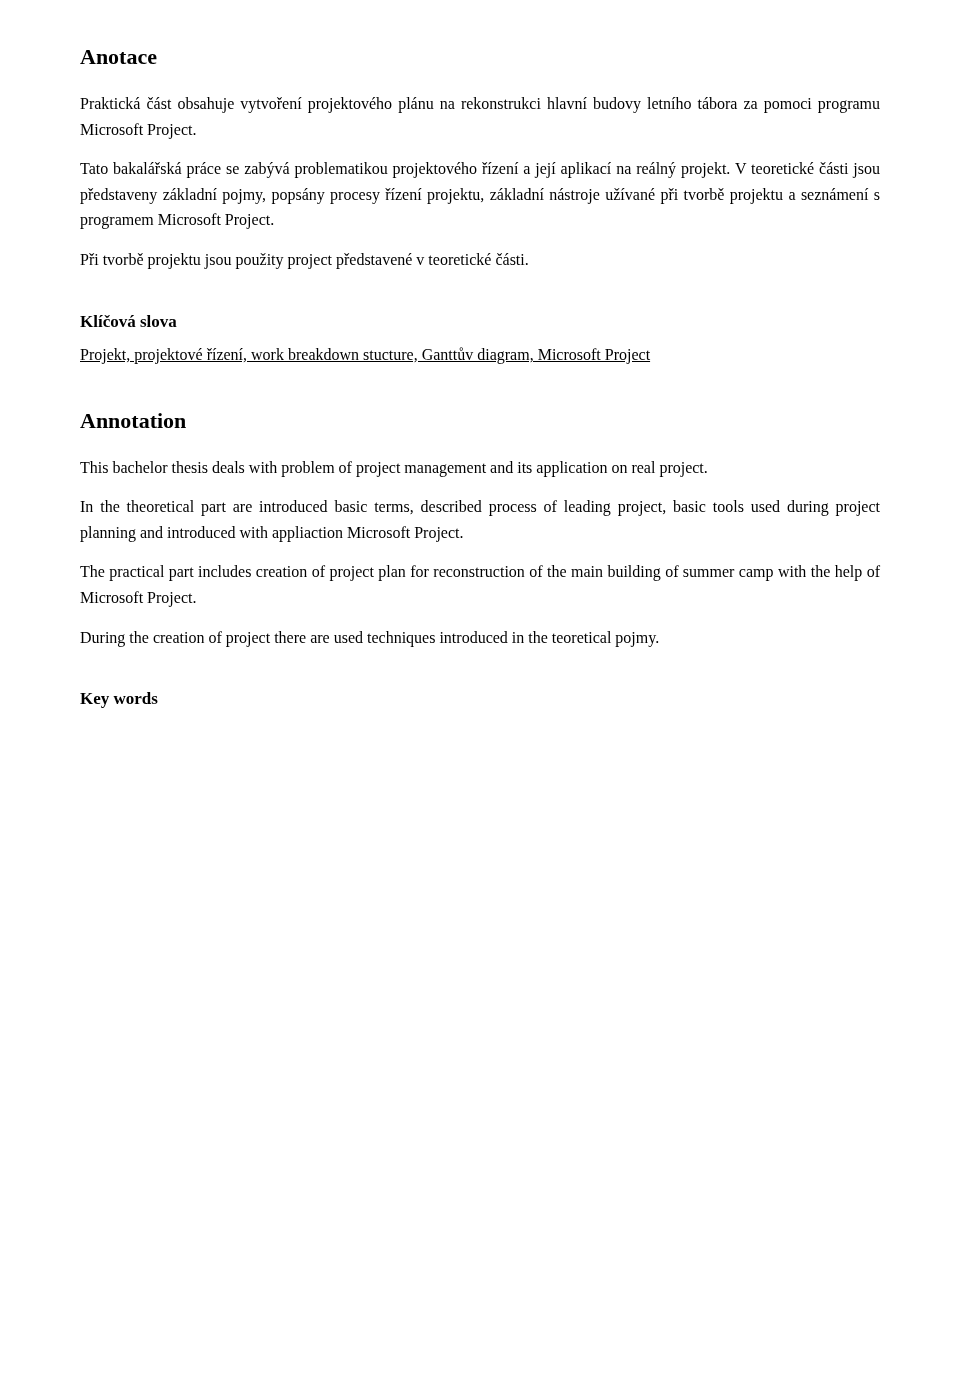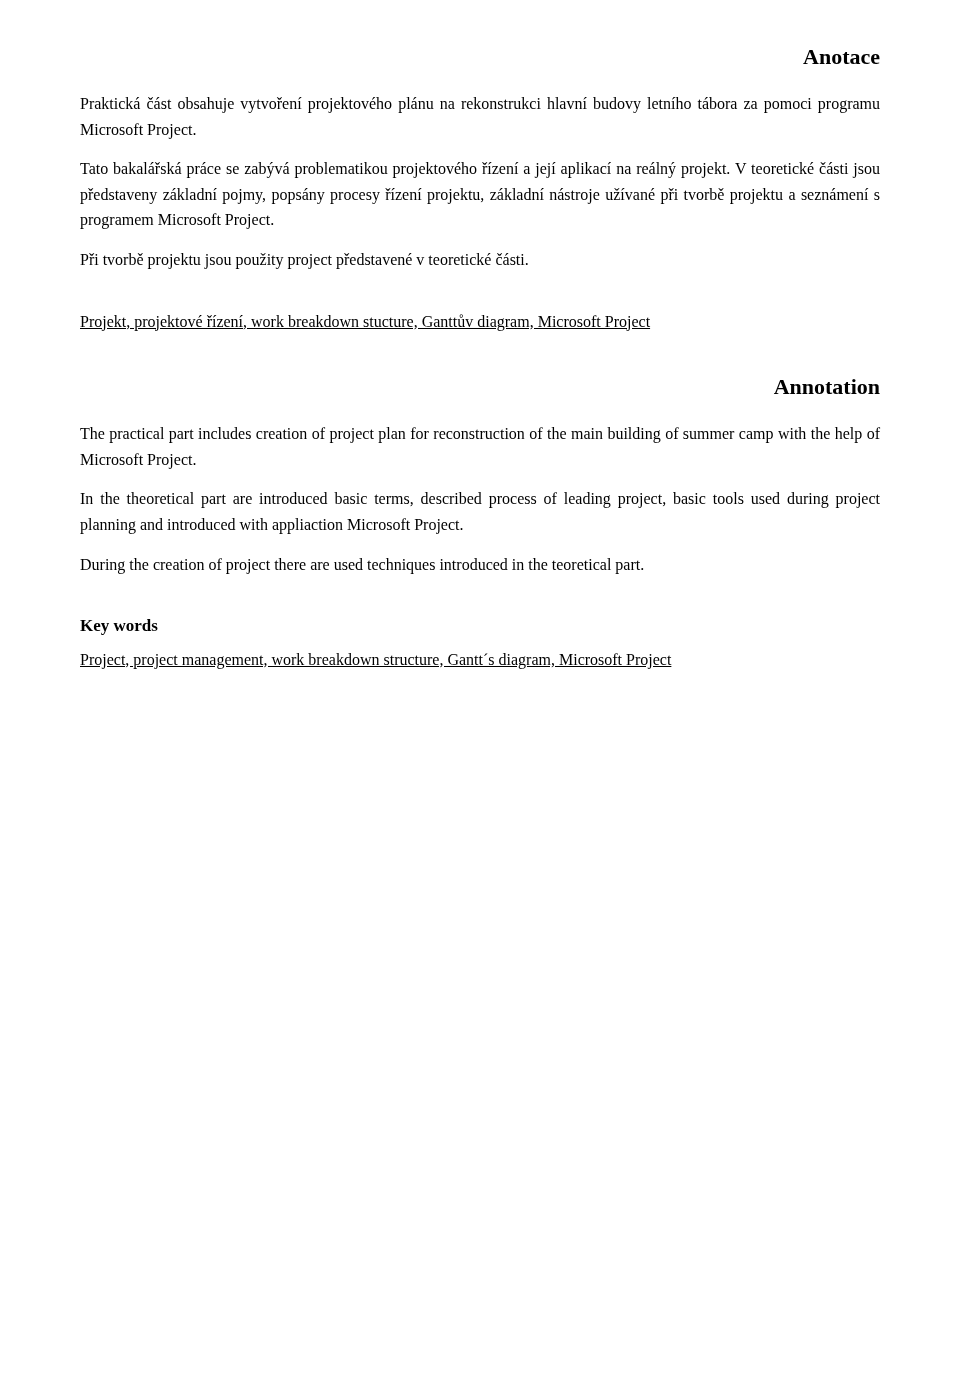--- a/index.html
+++ b/index.html
@@ -16,21 +16,20 @@
       width: 960px;
       min-height: 1386px;
       padding: 40px 80px 60px 80px;
       line-height: 1.5;
     }
 
     .section-title {
       font-size: 22px;
       font-weight: bold;
       margin-bottom: 18px;
-      text-align: right;
     }
 
     .paragraph {
       text-align: justify;
       margin-bottom: 14px;
       font-size: 16px;
       line-height: 1.6;
     }
 
     .section {
@@ -58,26 +57,27 @@
 <body>
 
 <div class="section">
   <div class="section-title">Anotace</div>
   <p class="paragraph">Praktická část obsahuje vytvoření projektového plánu na rekonstrukci hlavní budovy letního tábora za pomoci programu Microsoft Project.</p>
   <p class="paragraph">Tato bakalářská práce se zabývá problematikou projektového řízení a její aplikací na reálný projekt. V teoretické části jsou představeny základní pojmy, popsány procesy řízení projektu, základní nástroje užívané při tvorbě projektu a seznámení s programem Microsoft Project.</p>
   <p class="paragraph">Při tvorbě projektu jsou použity project představené v teoretické části.</p>
 </div>
 
 <div class="keywords-block">
+  <div class="keywords-label">Klíčová slova</div>
   <div class="keywords-content">Projekt, projektové řízení, work breakdown stucture, Ganttův diagram, Microsoft Project</div>
 </div>
 
 <div class="section">
   <div class="section-title">Annotation</div>
+  <p class="paragraph">This bachelor thesis deals with problem of project management and its application on real project.</p>
+  <p class="paragraph">In the theoretical part are introduced basic terms, described process of leading project, basic tools used during project planning and introduced with appliaction Microsoft Project.</p>
   <p class="paragraph">The practical part includes creation of project plan for reconstruction of the main building of summer camp with the help of Microsoft Project.</p>
-  <p class="paragraph">In the theoretical part are introduced basic terms, described process of leading project, basic tools used during project planning and introduced with appliaction Microsoft Project.</p>
-  <p class="paragraph">During the creation of project there are used techniques introduced in the teoretical part.</p>
+  <p class="paragraph">During the creation of project there are used techniques introduced in the teoretical pojmy.</p>
 </div>
 
 <div class="keywords-block">
   <div class="keywords-label">Key words</div>
-  <div class="keywords-content">Project, project management, work breakdown structure, Gantt´s diagram, Microsoft Project</div>
 </div>
 
 </body></html>

